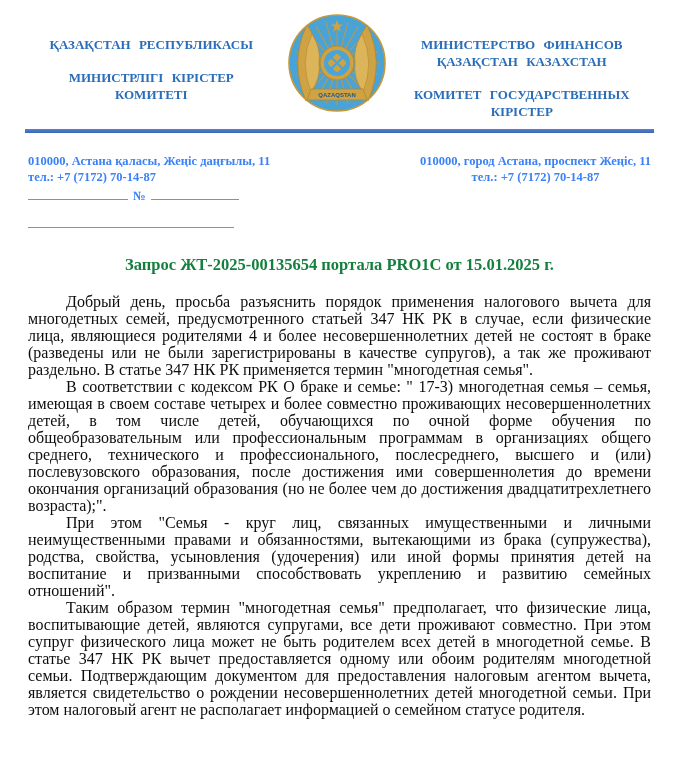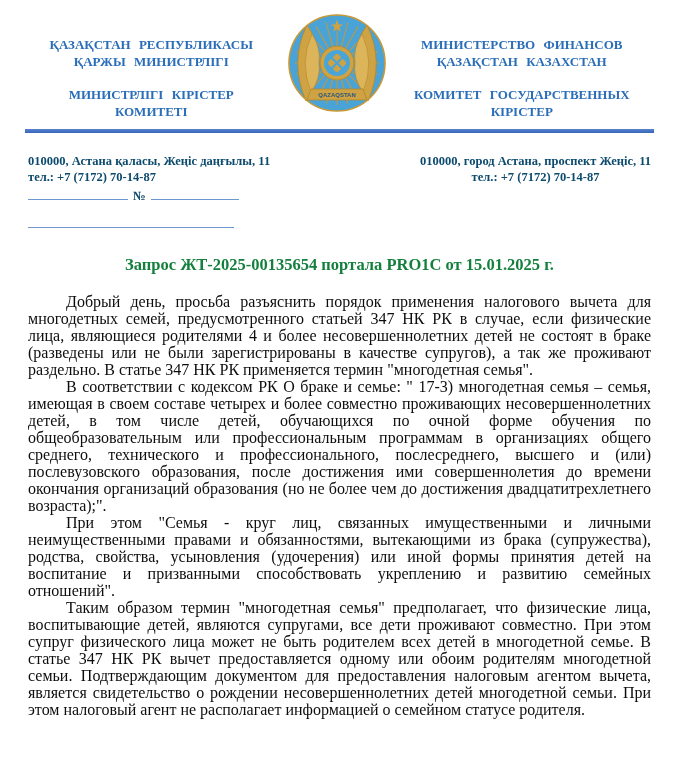--- a/index.html
+++ b/index.html
@@ -44,21 +44,21 @@
     margin: 9px 25px 0 25px;
     height: 4px;
     background: linear-gradient(180deg, #5b83cd 0%, #4472c4 55%, #3a66b5 100%);
   }
 
   
   .contacts {
     display: flex;
     justify-content: space-between;
     padding: 20px 28px 0 28px;
-    color: #0c4a6e;
+    color: #3b82f6;
     font-size: 12.5px;
     line-height: 16px;
     font-weight: bold;
   }
   .contact-right { text-align: center; }
   .numline { margin-top: 3px; white-space: nowrap; }
   .uline {
     display: inline-block;
     height: 11px;
     border-bottom: 1.5px solid #6d97cf;
@@ -89,21 +89,20 @@
   }
 </style>
 </head>
 <body>
 
 <div class="page">
 
   <header class="letterhead">
     <div class="lh-block">
       <div>ҚАЗАҚСТАН РЕСПУБЛИКАСЫ</div>
-      <div>ҚАРЖЫ МИНИСТРЛІГІ</div>
       <div class="lh-gap"></div>
       <div>МИНИСТРЛІГІ КІРІСТЕР</div>
       <div>КОМИТЕТІ</div>
     </div>
 
     <div class="emblem-wrap">
       <svg viewBox="0 0 104 102" xmlns="http://www.w3.org/2000/svg">
         <defs>
           <line id="ray" x1="52" y1="9" x2="52" y2="36" stroke="#c79836" stroke-width="1.1"></line>
         </defs>

